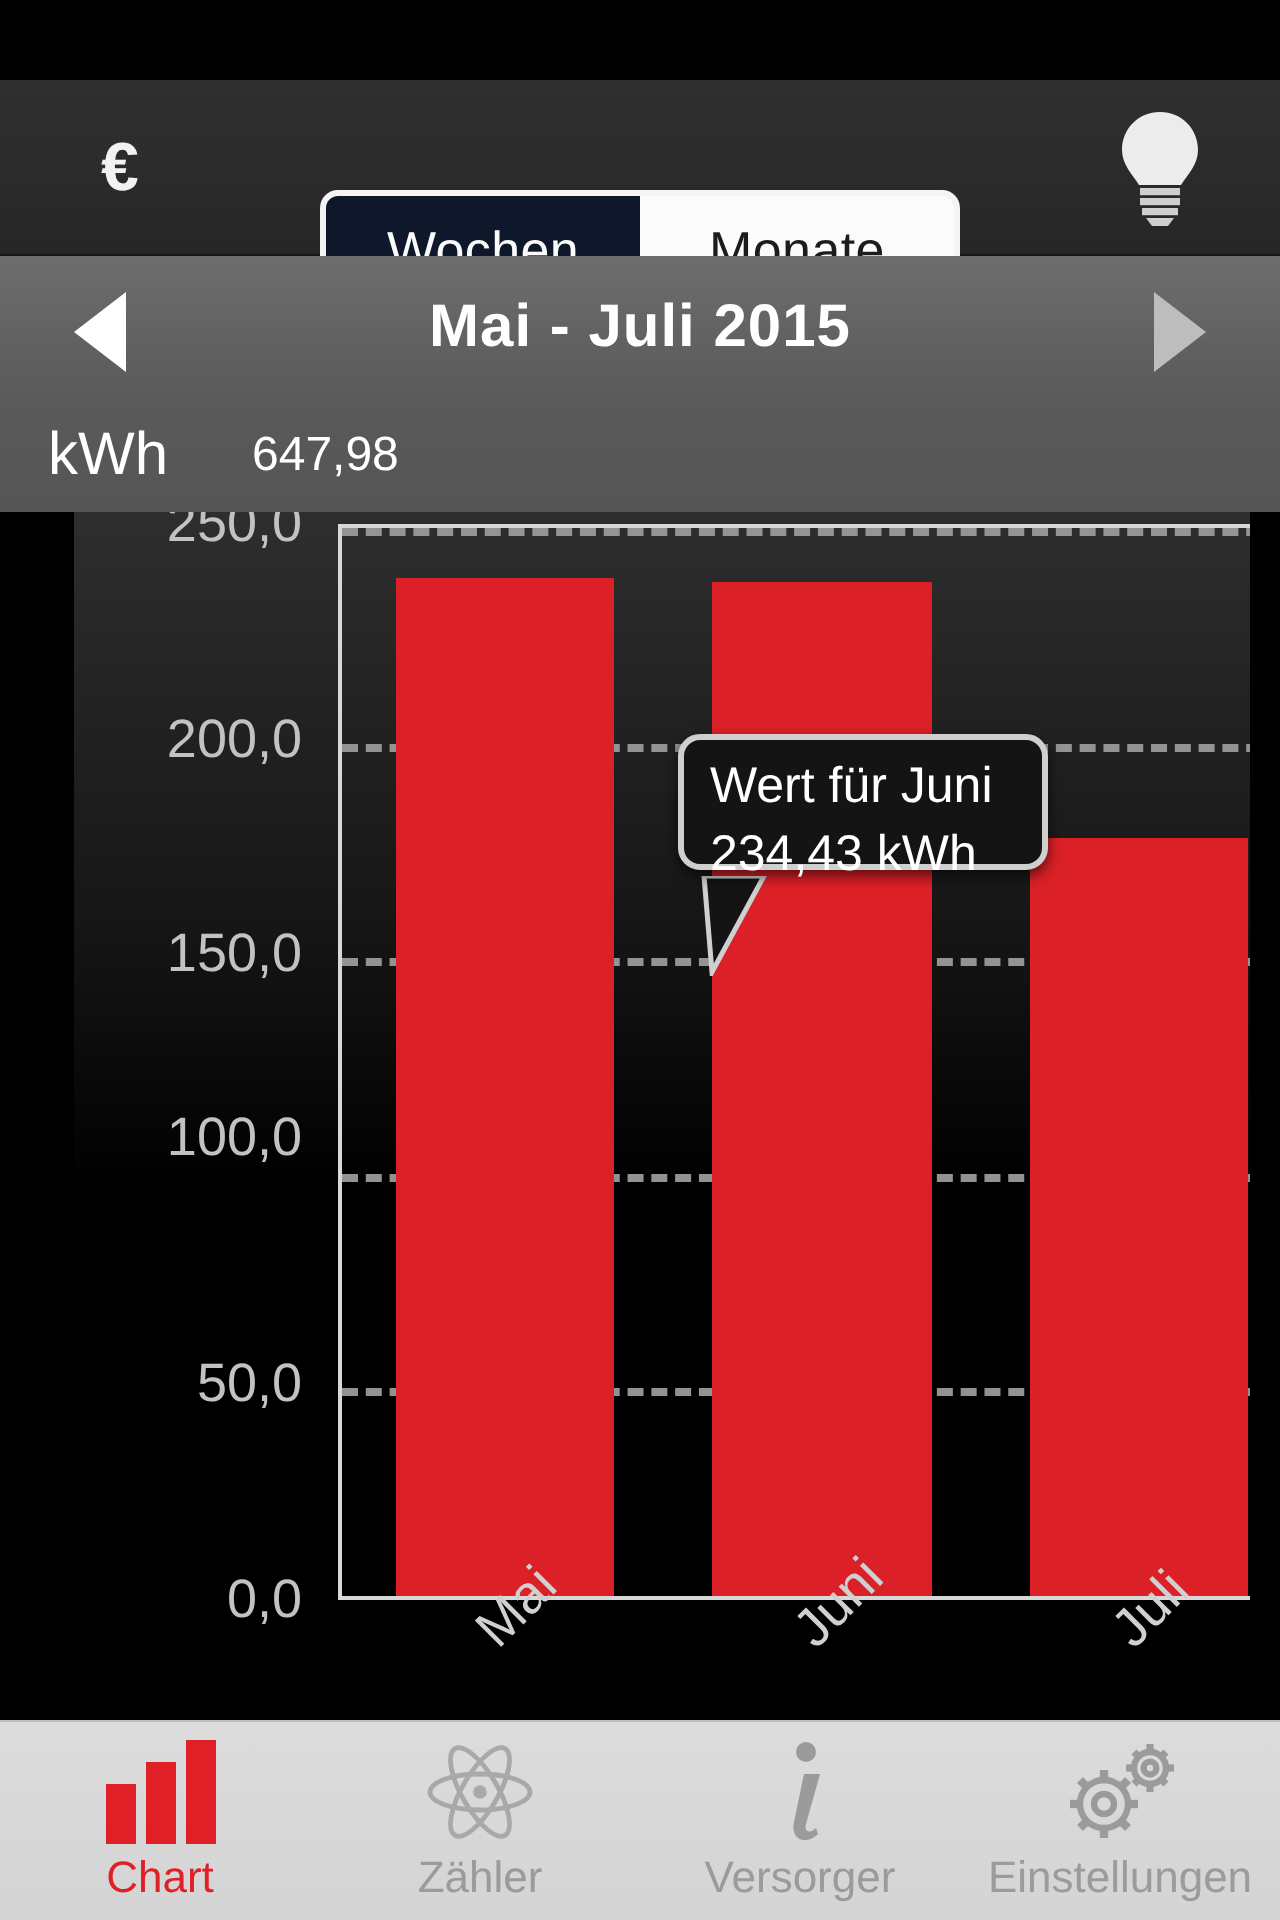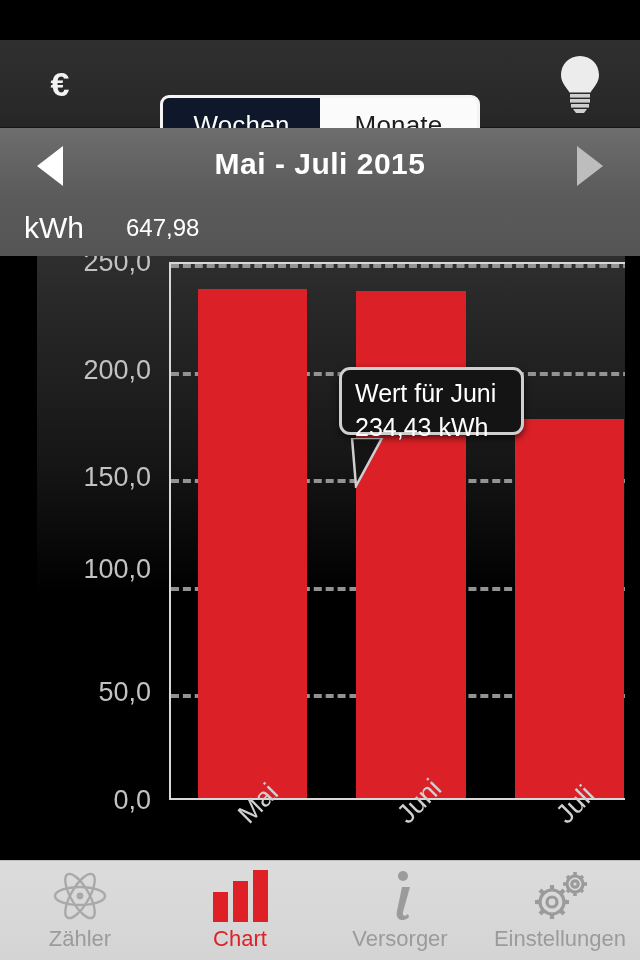--- a/index.html
+++ b/index.html
@@ -231,43 +231,43 @@
     <path d="M4 0 L34 0 L8 48 Z" fill="#141414" stroke="#cfcfcf" stroke-width="2.5"></path>
   </svg>
 
   <div class="tooltip">
     <div class="tt-line">Wert für Juni</div>
     <div class="tt-line">234,43 kWh</div>
   </div>
 
   <div class="tabbar">
 
+    <div class="tab active">
+      <div class="ico">
+        <span class="minibars">
+          <i style="height:30px"></i>
+            <i style="height:41px"></i>
+            <i style="height:52px"></i>
+        </span>
+      </div>
+      <div class="lbl">Chart</div>
+    </div>
+
     <div class="tab">
       <div class="ico">
         <svg width="56" height="52" viewBox="0 0 56 52">
           <g stroke="#a9a9a9" stroke-width="2.4" fill="none">
             <ellipse cx="28" cy="26" rx="25" ry="9"></ellipse>
             <ellipse cx="28" cy="26" rx="25" ry="9" transform="rotate(60 28 26)"></ellipse>
             <ellipse cx="28" cy="26" rx="25" ry="9" transform="rotate(120 28 26)"></ellipse>
           </g>
           <circle cx="28" cy="26" r="3.4" fill="#a9a9a9"></circle>
         </svg>
       </div>
       <div class="lbl">Zähler</div>
-    </div>
-
-    <div class="tab active">
-      <div class="ico">
-        <span class="minibars">
-          <i style="height:30px"></i>
-            <i style="height:41px"></i>
-            <i style="height:52px"></i>
-        </span>
-      </div>
-      <div class="lbl">Chart</div>
     </div>
 
     <div class="tab">
       <div class="ico">
         <svg width="40" height="54" viewBox="0 0 40 54">
           <circle cx="23" cy="7" r="5" fill="#9b9b9b"></circle>
           <path d="M22 18 L30 18 L23 43 C22 47 25 48 28 45 L29 48 C23 54 15 51 17 42 Z" fill="#9b9b9b"></path>
         </svg>
       </div>
       <div class="lbl">Versorger</div>

